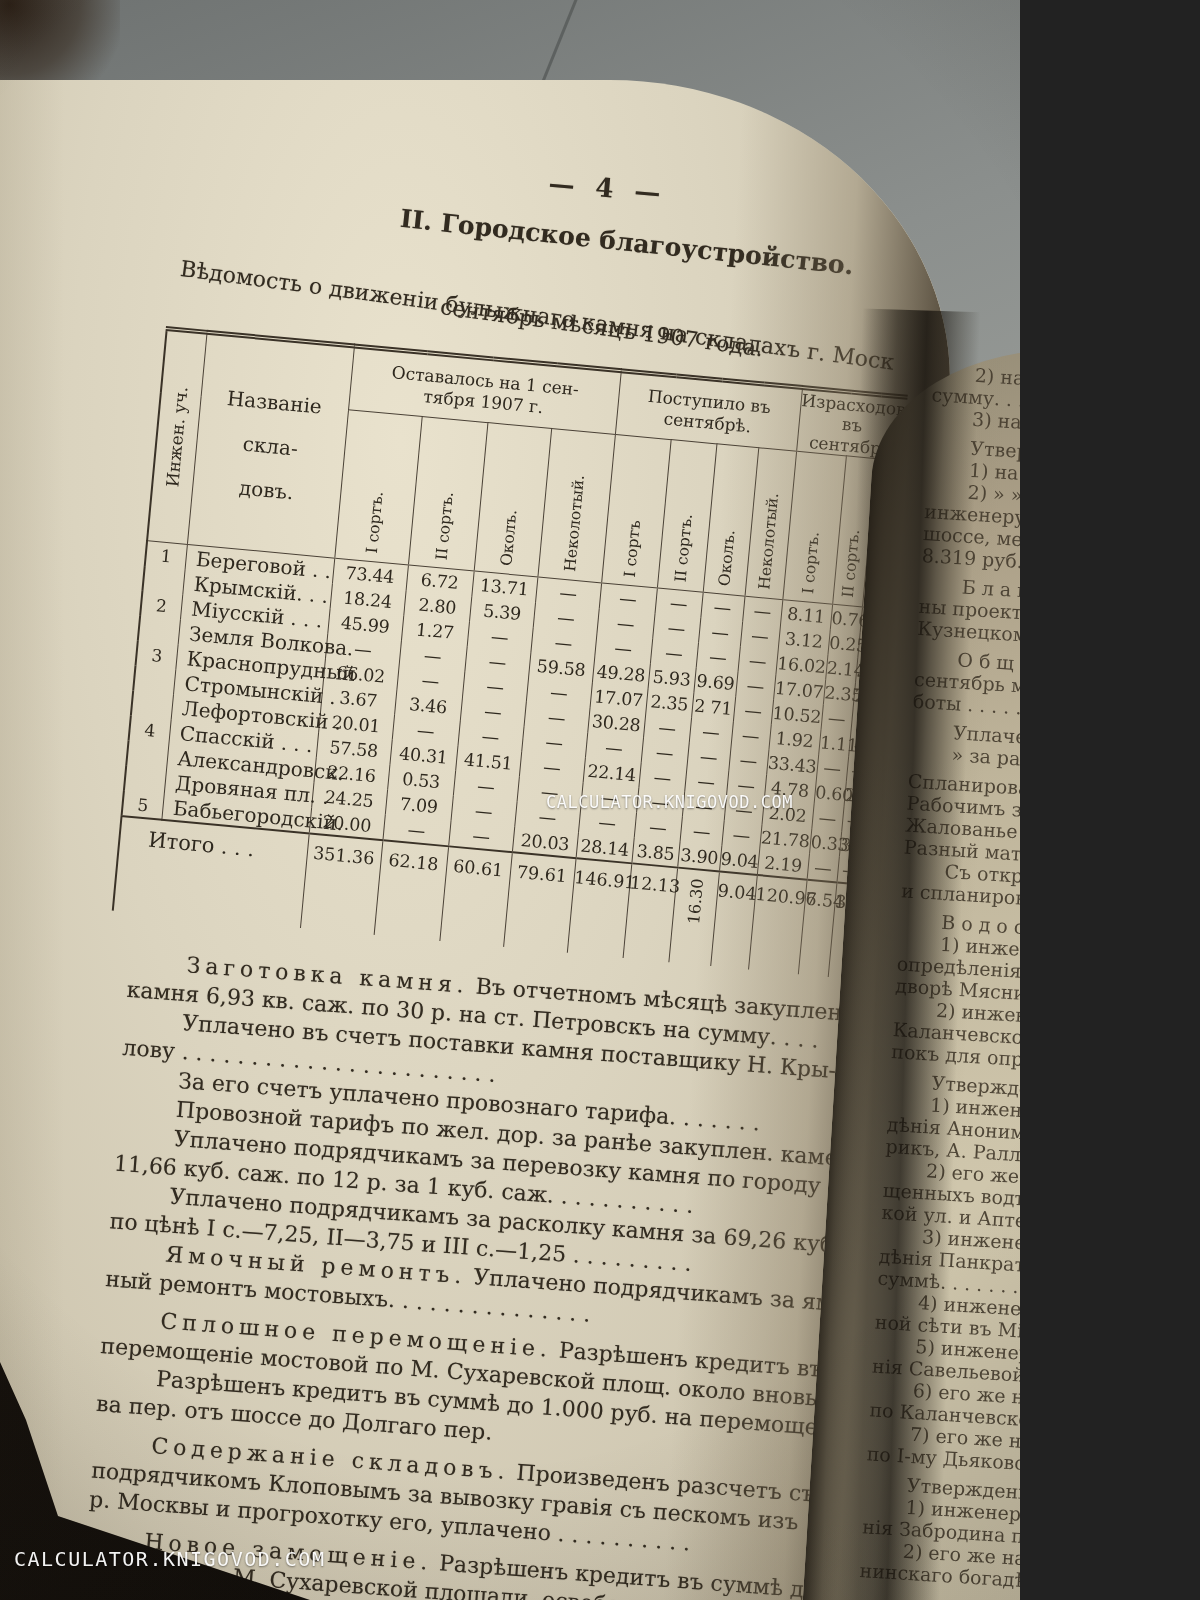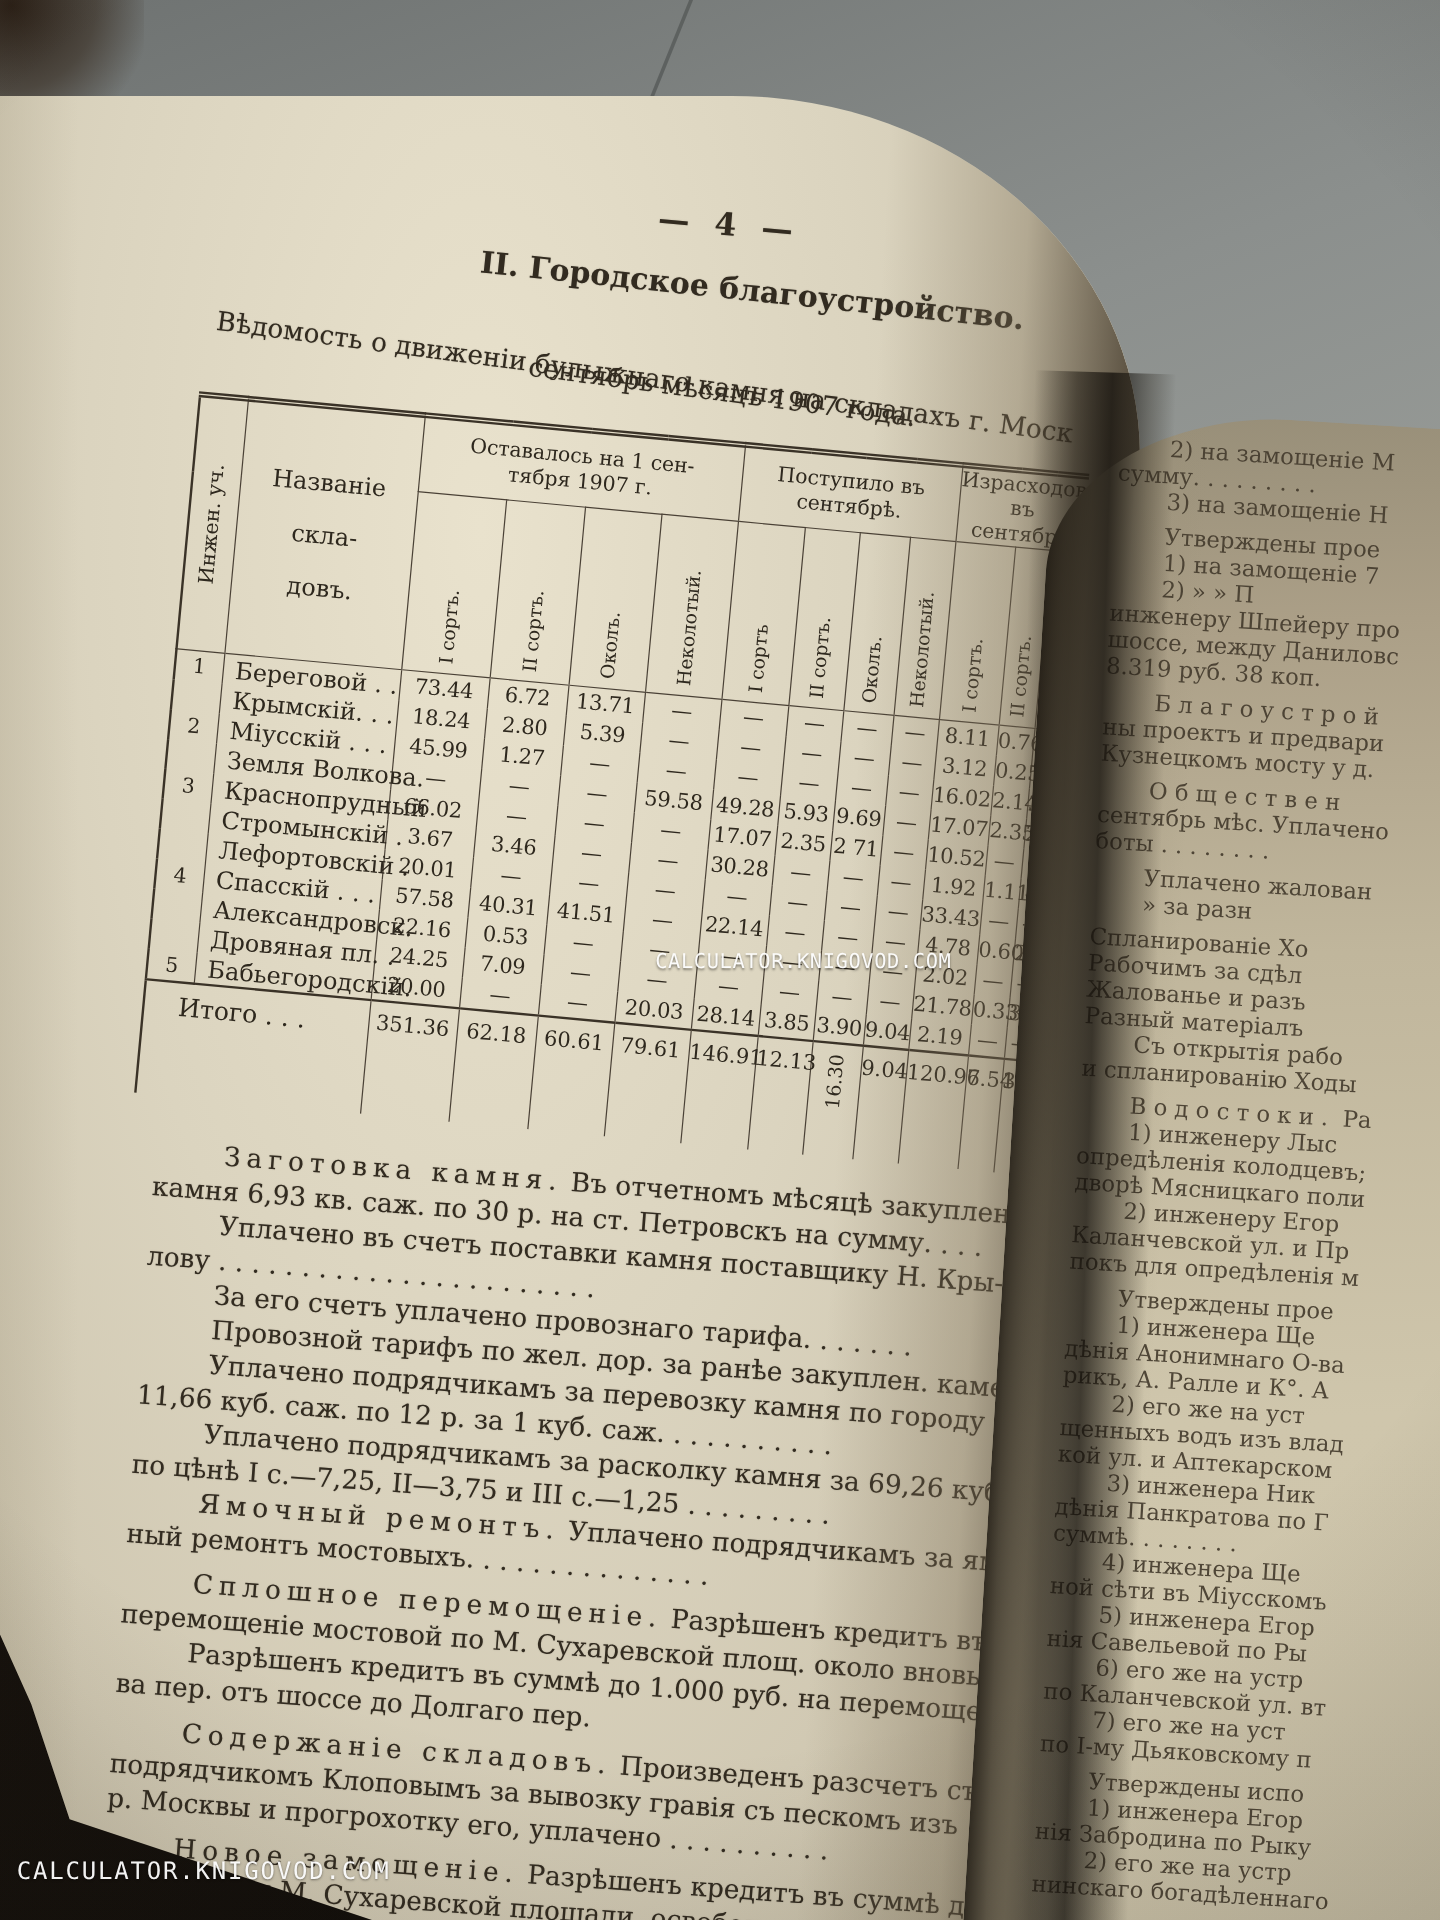--- a/index.html
+++ b/index.html
@@ -1,16 +1,16 @@
 <!DOCTYPE html>
 <html><head>
 <meta charset="utf-8">
 <style>
   html,body{margin:0;padding:0;background:#222;}
-  .scene{position:relative;width:1200px;height:1600px;overflow:hidden;
+  .scene{position:relative;width:1020px;height:1600px;overflow:hidden;
     font-family:"DejaVu Serif", serif;
     background:linear-gradient(160deg,#6e7271 0%,#8b8f8d 28%,#9ea19c 52%,#b0b2ac 76%,#a5a69f 100%);}
   .corner-patch{position:absolute;left:-50px;top:-55px;width:170px;height:170px;z-index:0;
     background:radial-gradient(circle at 35% 35%, rgba(40,28,18,.95) 0%, rgba(52,40,28,.6) 45%, rgba(60,50,40,0) 75%);}
   .wall-crack{position:absolute;left:553px;top:-12px;width:3px;height:130px;background:rgba(88,92,90,.85);
     transform:rotate(22deg);z-index:0;}
   .wall-crack2{position:absolute;left:594px;top:88px;width:2px;height:78px;background:rgba(108,111,107,.7);
     transform:rotate(58deg);z-index:0;}
 
   

